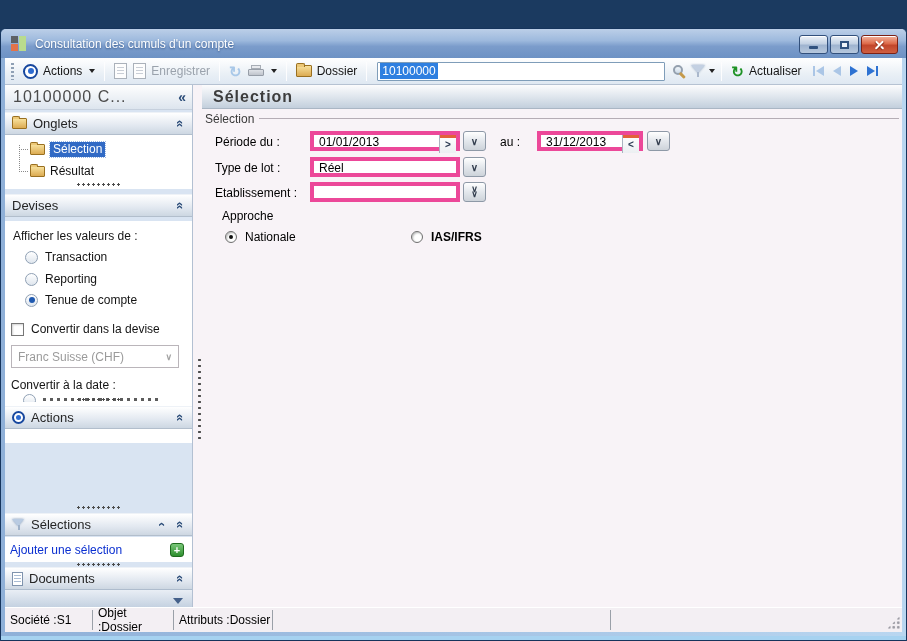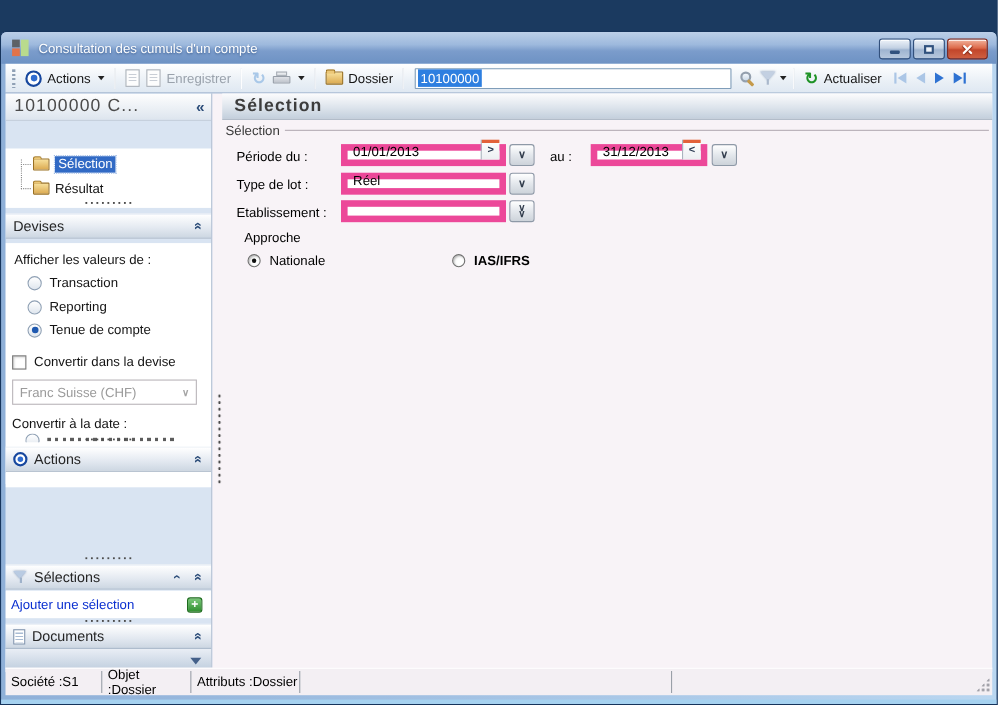--- a/index.html
+++ b/index.html
@@ -138,21 +138,21 @@
   .main { position:absolute; left:192px; top:56px; right:4px; bottom:29px; background:#f8f3f7; }
   .vgrip { position:absolute; left:4px; top:272px; width:5px; height:84px; cursor:col-resize;
       background-image:radial-gradient(circle,#4c4c4c 1.1px, transparent 1.3px); background-size:5px 6px; }
   .main-header { position:absolute; left:9px; right:0; top:0; height:24px;
       background:linear-gradient(#fcfcfd,#dde4ec 55%,#c3cfdc); border-bottom:1px solid #aab6c4;
       display:flex; align-items:center; padding-left:11px; }
   .main-header span { font-weight:bold; font-size:16px; color:#3d3d3d; letter-spacing:1px; }
   .group-label { position:absolute; left:12px; top:27px; font-size:12px; color:#3a3a3a; }
   .group-line { position:absolute; left:66px; right:3px; top:33px; height:1px; background:#b5adb5; }
   .flabel { position:absolute; font-size:12px; color:#000; }
-  .dfield { position:absolute; height:20px; background:#fff; border:6px solid #ec4899; display:flex; align-items:flex-end; }
+  .dfield { position:absolute; height:20px; background:#fff; border:4px solid #ec4899; display:flex; align-items:flex-start; }
   .dfield .val { flex:1; padding-left:5px; font-size:12px; color:#000; white-space:nowrap; }
   .pick { width:17px; height:18px; border-left:1px solid #aab3bf; position:relative; display:grid; place-items:center;
       font-size:10px; font-weight:bold; color:#2b3a52; background:linear-gradient(#fff,#eceff2); }
   .pick::before { content:''; position:absolute; top:0; left:0; right:0; height:3px; background:#e2613a; }
   .dropbtn { position:absolute; width:23px; height:20px; border:1px solid #8e99a7; border-radius:3px;
       background:linear-gradient(#ffffff,#e3e7ec 50%,#cdd3da); display:grid; place-items:center;
       font-size:10px; color:#333e4e; font-weight:bold; }
   .dropbtn .two { display:flex; flex-direction:column; line-height:5.5px; font-size:9px; }
   .xpr { width:12px; height:12px; border-radius:50%; background:#fff; border:1px solid #6f6f6f;
       box-shadow:inset 1px 1px 2px rgba(0,0,0,.28); display:grid; place-items:center; flex:0 0 auto; }
@@ -257,20 +257,27 @@
         </span>
     </div>
   </div>
 
   <div class="sidebar">
     <div class="sb-header">
       <span class="big">10100000 C...</span>
       <span class="collapse-left">«</span>
     </div>
 
+    <div class="panel-header" style="top:27px;">
+      <span class="folder-s"></span>
+      <span>Onglets</span>
+      <span class="hdr-right">
+          <span class="chev-dbl">«</span>
+        </span>
+    </div>
     <div class="panel-body" style="top:50px; height:54px;">
       <i class="tline-v"></i>
       <i class="tline-h" style="top:14px;"></i>
       <i class="tline-h" style="top:36px;"></i>
       <div class="trow" style="top:6px;">
         <span class="folder-s"></span>
         <span class="tsel">Sélection</span>
       </div>
       <div class="trow" style="top:28px;">
         <span class="folder-s"></span>

